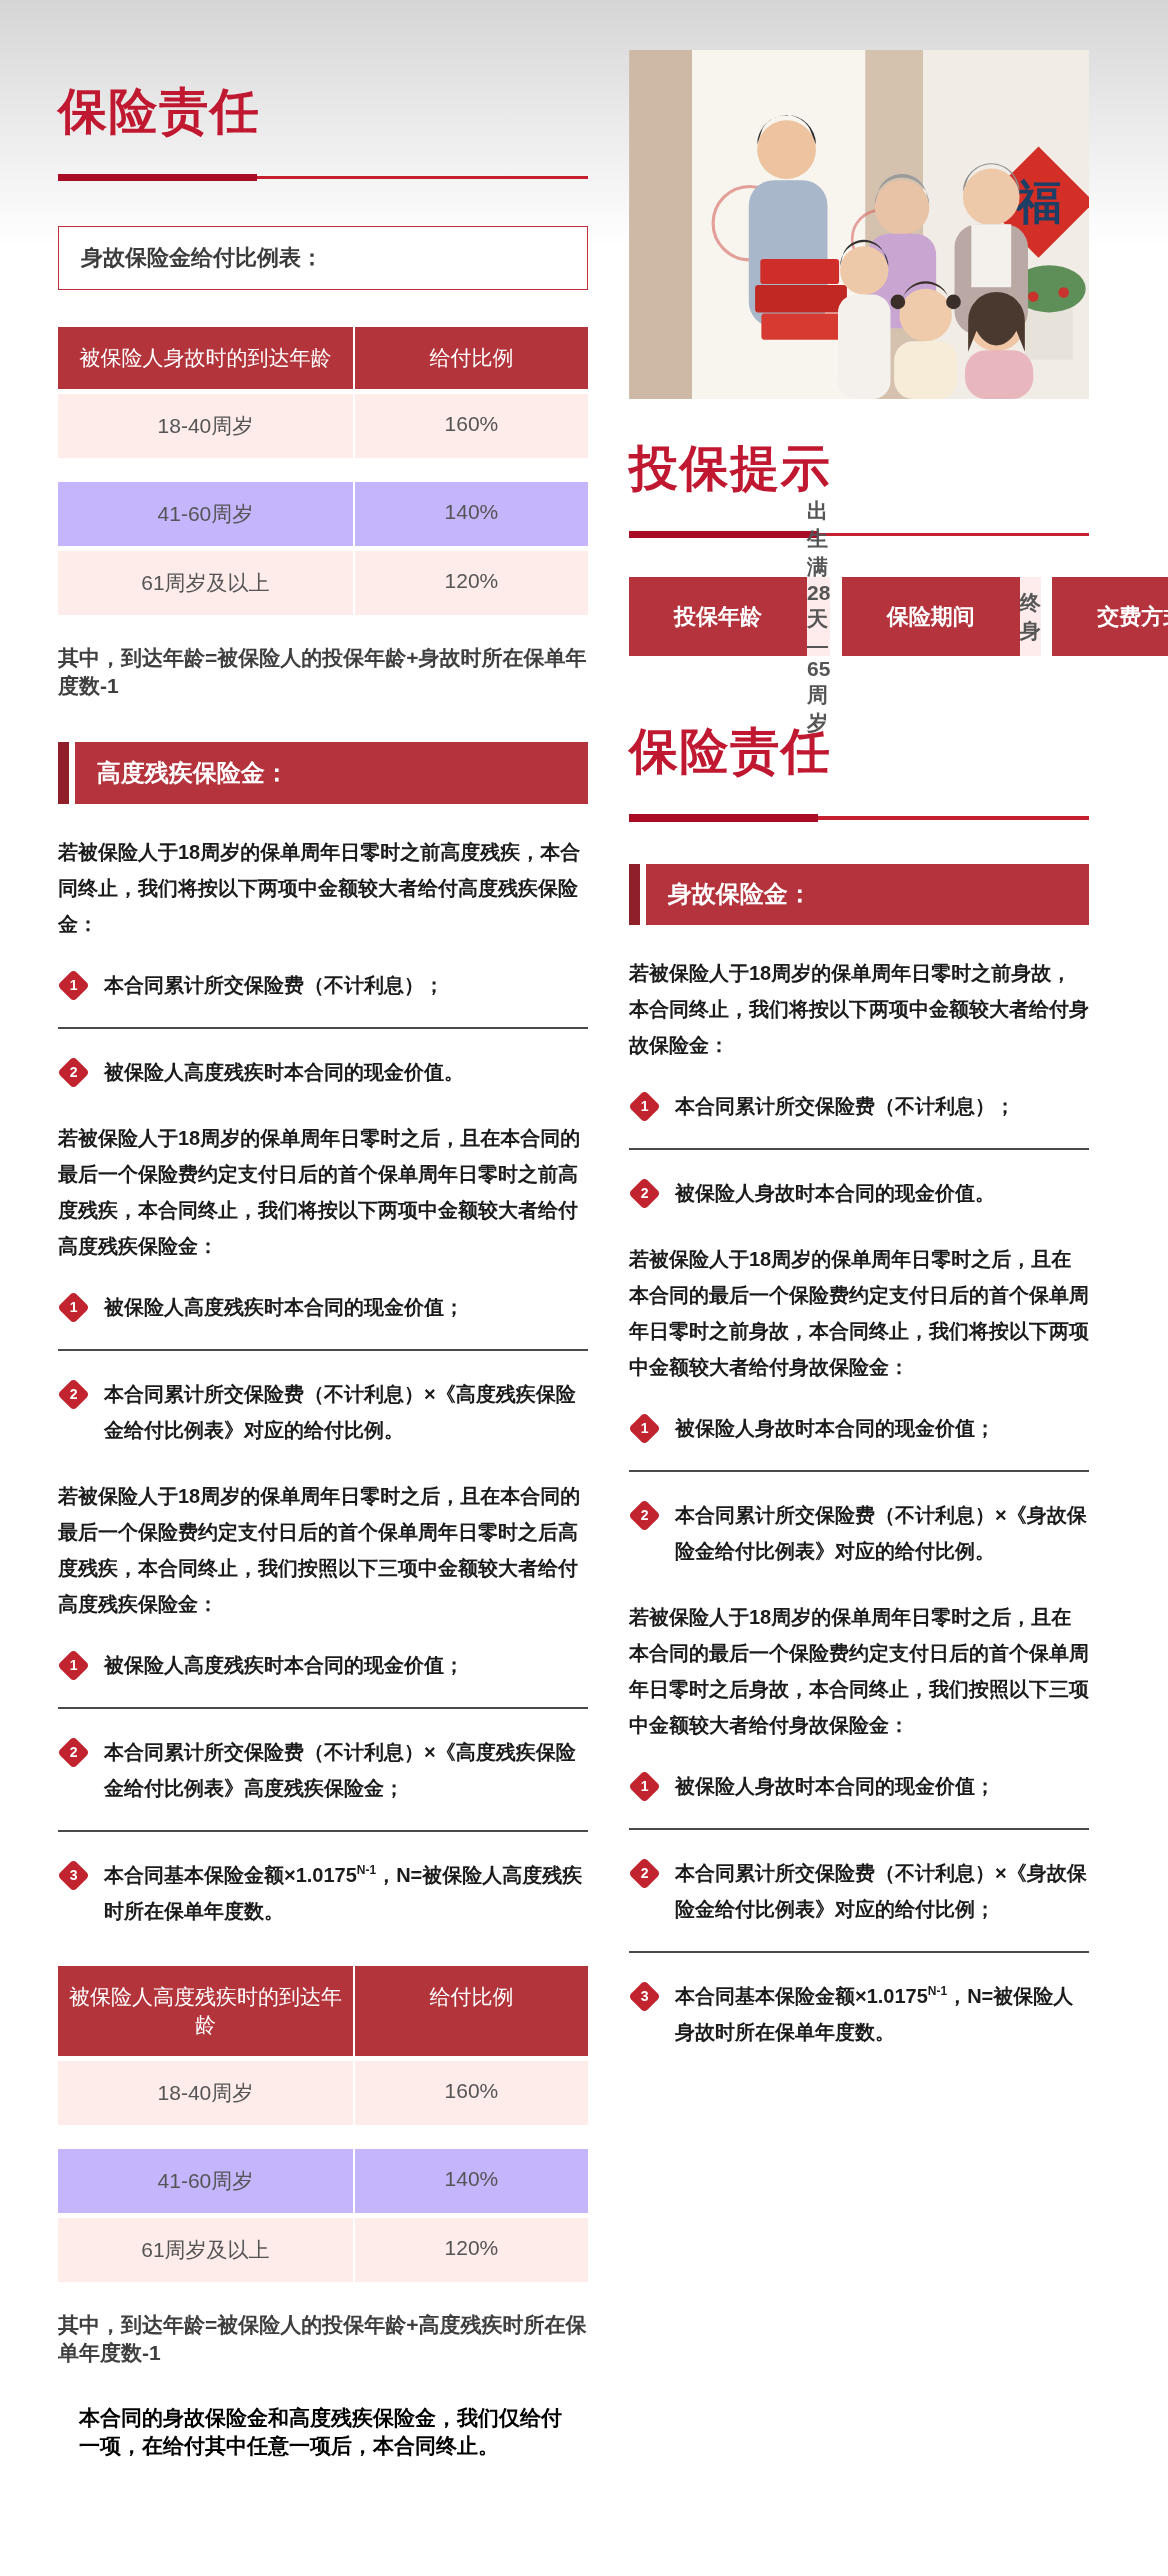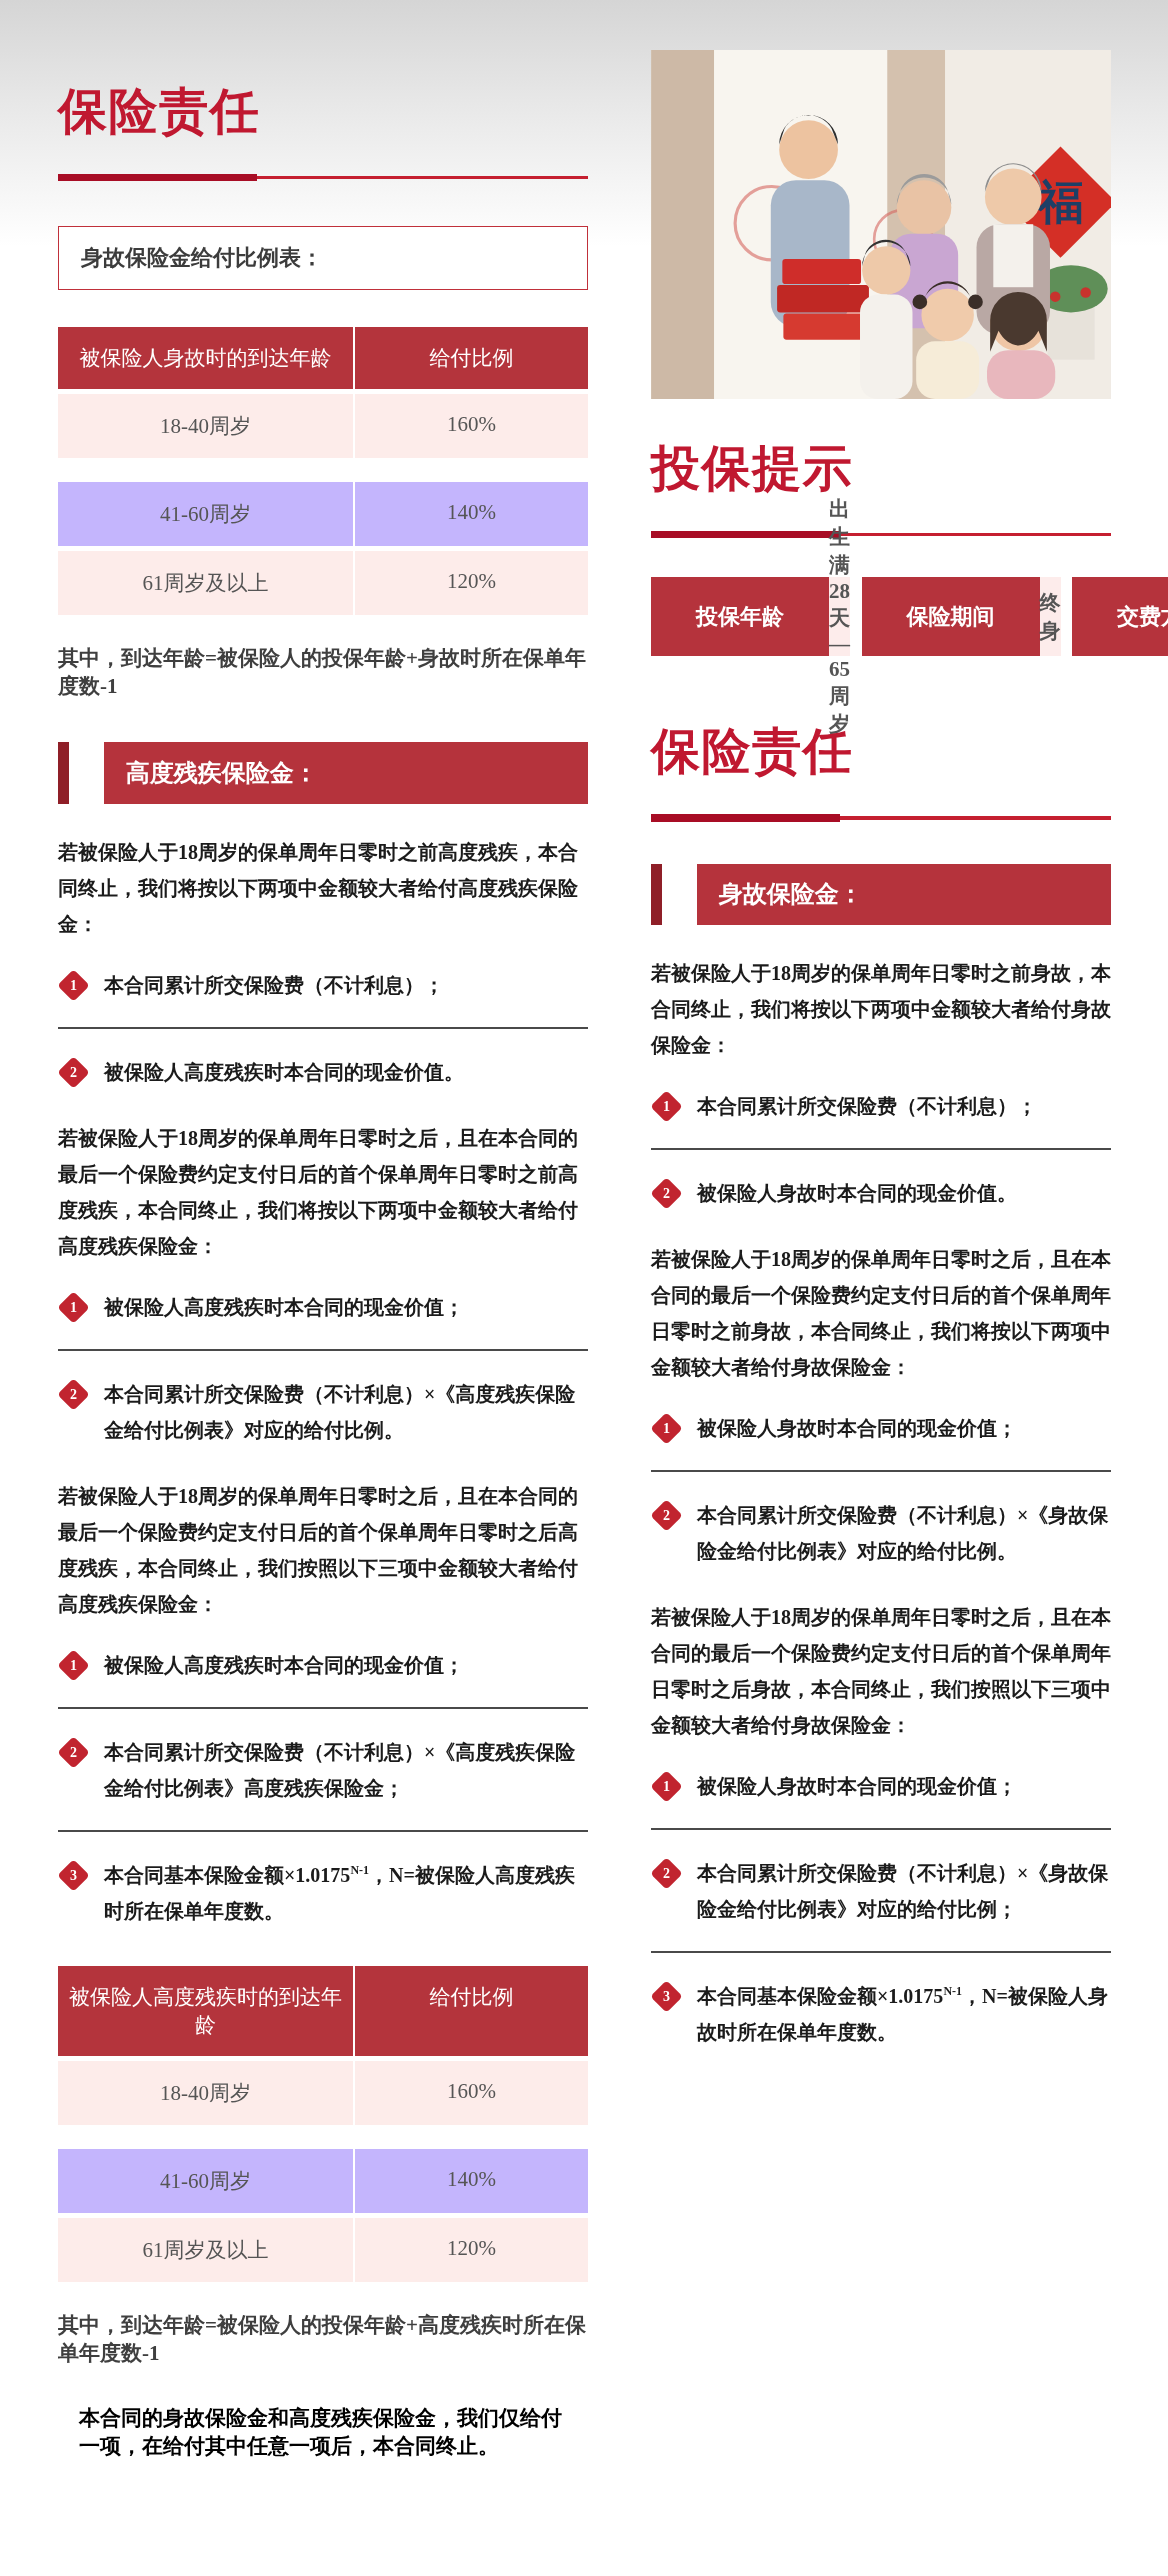--- a/index.html
+++ b/index.html
@@ -11,23 +11,22 @@
   }
   .section { position: relative; }
   .gray-band {
     position: absolute; top: 0; left: 0; width: 100%; height: 247px;
     background: linear-gradient(180deg, #d5d5d5 0%, #e9e9e9 45%, #ffffff 100%);
   }
   .cols {
     position: relative;
     display: grid;
     grid-template-columns: 530px 460px;
-    column-gap: 63px;
+    column-gap: 41px;
     padding: 0 58px;
-    font-family: Liberation Serif, serif;
   }
   .sec-title { font-size: 49px; font-weight: bold; color: #c01830; letter-spacing: 1.6px; }
   .rule { display: flex; align-items: center; margin-top: 29px; }
   .rule-thick { width: 199px; height: 7.3px; background: #a80d25; }
   .rule-thin  { flex: 1; height: 3.7px; background: #c51f30; }
 
   
   .tbl-box {
     margin-top: 45px; border: 1.6px solid #c0303a; background: #fff;
     padding: 15.7px 22px; font-size: 22px; font-weight: bold; color: #3c3c3c;
@@ -42,21 +41,21 @@
   .ratio-row > div { text-align: center; font-size: 21px; color: #555; padding: 18px 5.2px; }
   .ratio-row.head > div:first-child { border-right: 2.6px solid #fff; }
   .ratio-row.r > div:first-child { border-right: 2.6px solid #fff; }
   .ratio-row.odd  > div { background: #fdecea; }
   .ratio-row.even > div { background: #c4b5fd; margin-top: 19px; }
   .tbl-note { margin-top: 29px; font-size: 21px; color: #3f3f3f; font-weight: 600; }
 
   
   .banner { margin-top: 42px; display: flex; }
   .banner-tab { width: 10.5px; background: #8f1f28; margin-right: 6.3px; }
-  .banner-main { flex: 1; background: #b5333c; color: #fff; font-size: 24px; font-weight: bold; padding: 14.7px 22px; margin-left: 29px; }
+  .banner-main { flex: 1; background: #b5333c; color: #fff; font-size: 24px; font-weight: bold; padding: 14.7px 22px; }
 
   .para { margin-top: 30px; font-size: 20px; line-height: 1.8; font-weight: bold; color: #1b1b1b; }
   .bullet { display: flex; gap: 13.6px; margin-top: 25px; font-size: 20px; line-height: 1.8; font-weight: bold; color: #1b1b1b; }
   .dia { flex: 0 0 auto; width: 23px; height: 23px; background: #c1242f; transform: rotate(45deg); border-radius: 4.2px;
          display: flex; align-items: center; justify-content: center; margin: 7.3px 5.2px 0 4.2px; }
   .dia span { transform: rotate(-45deg); color: #fff; font-size: 14px; font-weight: bold; }
   .bullet-sep { border-top: 2.1px solid #4a4a4a; margin-top: 24px; }
   sup { font-size: 0.6em; }
   .closing { margin: 37px 11px 0 21px; font-size: 21px; font-weight: bold; color: #000000; }
 

